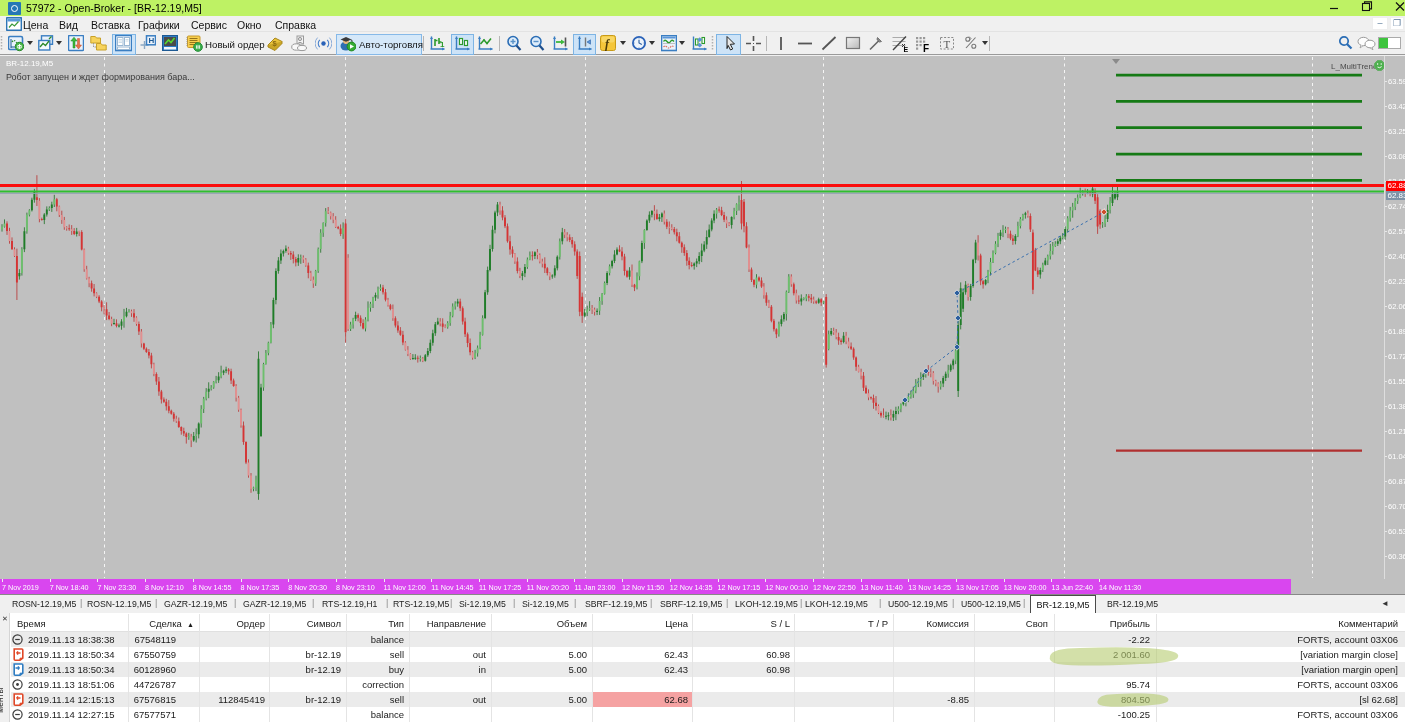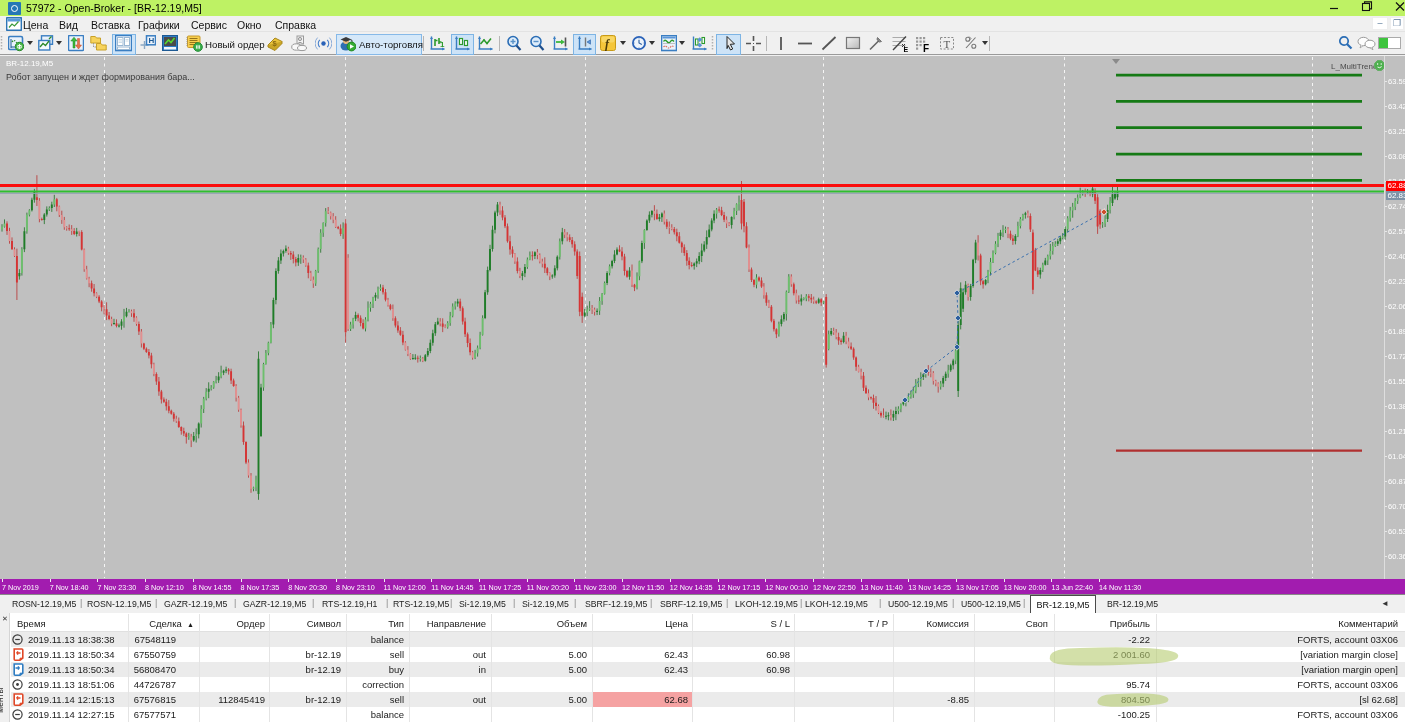--- a/index.html
+++ b/index.html
@@ -18,21 +18,21 @@
 .darr{position:absolute;border-left:3.5px solid transparent;border-right:3.5px solid transparent;border-top:4px solid #333}
 #chart{position:absolute;left:0;top:56px;width:1405px;height:538px;background:#c0c0c0;overflow:hidden}
 #brlabel{position:absolute;left:6px;top:59px;font-size:8px;color:#fff}
 #robotmsg{position:absolute;left:6px;top:72px;font-size:9px;color:#3a3a3a}
 #lmt{position:absolute;left:1331px;top:62px;font-size:8px;color:#4a4a4a}
 #pricescale{position:absolute;left:1384px;top:56px;width:21px;height:523px;border-left:1.5px solid #dedede}
 #pricescale .ps{position:absolute;left:3px;font-size:7.5px;color:#fff;white-space:nowrap}
 #pricescale .tick{position:absolute;left:0;width:2px;height:1px;background:#e8e8e8}
 #asklabel{position:absolute;left:1386px;top:181px;width:19px;height:9.5px;background:#ff0000;color:#fff;font-size:8px;line-height:9.5px;padding-left:1.5px}
 #bidlabel{position:absolute;left:1386px;top:190.5px;width:19px;height:9.5px;background:#7e93a8;color:#fff;font-size:8px;line-height:9.5px;padding-left:1.5px}
-#timeaxis{position:absolute;left:0;top:579px;width:1405px;height:15px;background:#a21caf}
+#timeaxis{position:absolute;left:0;top:579px;width:1291px;height:15px;background:#d946ef}
 #timeaxis .tl{position:absolute;top:4px;font-size:7.2px;color:#fdfdfd;white-space:nowrap}
 #timeaxis .tk{position:absolute;top:0;width:1px;height:3px;background:#f0f0f0}
 #tabbar{position:absolute;left:0;top:594px;width:1405px;height:19px;background:#f0f0f0;border-top:1px solid #888;font-size:8.7px;color:#222}
 .tab{position:absolute;top:4px;white-space:nowrap}
 .tsep{position:absolute;top:3px;color:#888;font-size:9px}
 #activetab{position:absolute;left:1030px;top:595px;width:66px;height:18px;background:#fff;border:1px solid #4a4a4a;border-bottom:none;text-align:center;font-size:9px;padding-top:4px;color:#111}
 #tablebg{position:absolute;left:0;top:613px;width:1405px;height:109px;background:#fff}
 #sidebar{position:absolute;left:0;top:613px;width:10px;height:109px;background:#f0f0f0;border-right:1px solid #d5d5d5}
 #sidebar .x{position:absolute;left:2px;top:2px;font-size:7px;color:#333}
 #sidebar .vt{position:absolute;left:-13px;top:82px;font-size:8.5px;color:#333;transform:rotate(-90deg);white-space:nowrap}
@@ -412,21 +412,21 @@
     <div class="tl" style="left:335.9px">8 Nov 23:10</div>
 <div class="tk" style="left:383.6px"></div>
     <div class="tl" style="left:383.6px">11 Nov 12:00</div>
 <div class="tk" style="left:431.3px"></div>
     <div class="tl" style="left:431.3px">11 Nov 14:45</div>
 <div class="tk" style="left:479.0px"></div>
     <div class="tl" style="left:479.0px">11 Nov 17:25</div>
 <div class="tk" style="left:526.7px"></div>
     <div class="tl" style="left:526.7px">11 Nov 20:20</div>
 <div class="tk" style="left:574.4px"></div>
-    <div class="tl" style="left:574.4px">11 Nov 23:00</div>
+    <div class="tl" style="left:574.4px">11 Jan 23:00</div>
 <div class="tk" style="left:622.1px"></div>
     <div class="tl" style="left:622.1px">12 Nov 11:50</div>
 <div class="tk" style="left:669.8px"></div>
     <div class="tl" style="left:669.8px">12 Nov 14:35</div>
 <div class="tk" style="left:717.5px"></div>
     <div class="tl" style="left:717.5px">12 Nov 17:15</div>
 <div class="tk" style="left:765.2px"></div>
     <div class="tl" style="left:765.2px">12 Nov 00:10</div>
 <div class="tk" style="left:812.9px"></div>
     <div class="tl" style="left:812.9px">12 Nov 22:50</div>
@@ -518,21 +518,21 @@
 <div class="cell" style="right:1229px;top:649px">67550759</div>
 <div class="cell" style="right:1064px;top:649px">br-12.19</div>
 <div class="cell" style="right:1001px;top:649px">sell</div>
 <div class="cell" style="right:919px;top:649px">out</div>
 <div class="cell" style="right:818px;top:649px">5.00</div>
 <div class="cell" style="right:717px;top:649px">62.43</div>
 <div class="cell" style="right:615px;top:649px">60.98</div>
 <div class="cell" style="right:255px;top:649px">2 001.60</div>
 <div class="cell" style="right:7px;top:649px">[variation margin close]</div>
 <div class="cell" style="left:28px;top:664px">2019.11.13 18:50:34</div>
-<div class="cell" style="right:1229px;top:664px">56808470</div>
+<div class="cell" style="right:1229px;top:664px">60128960</div>
 <div class="cell" style="right:1064px;top:664px">br-12.19</div>
 <div class="cell" style="right:1001px;top:664px">buy</div>
 <div class="cell" style="right:919px;top:664px">in</div>
 <div class="cell" style="right:818px;top:664px">5.00</div>
 <div class="cell" style="right:717px;top:664px">62.43</div>
 <div class="cell" style="right:615px;top:664px">60.98</div>
 <div class="cell" style="right:7px;top:664px">[variation margin open]</div>
 <div class="cell" style="left:28px;top:679px">2019.11.13 18:51:06</div>
 <div class="cell" style="right:1229px;top:679px">44726787</div>
 <div class="cell" style="right:1001px;top:679px">correction</div>

